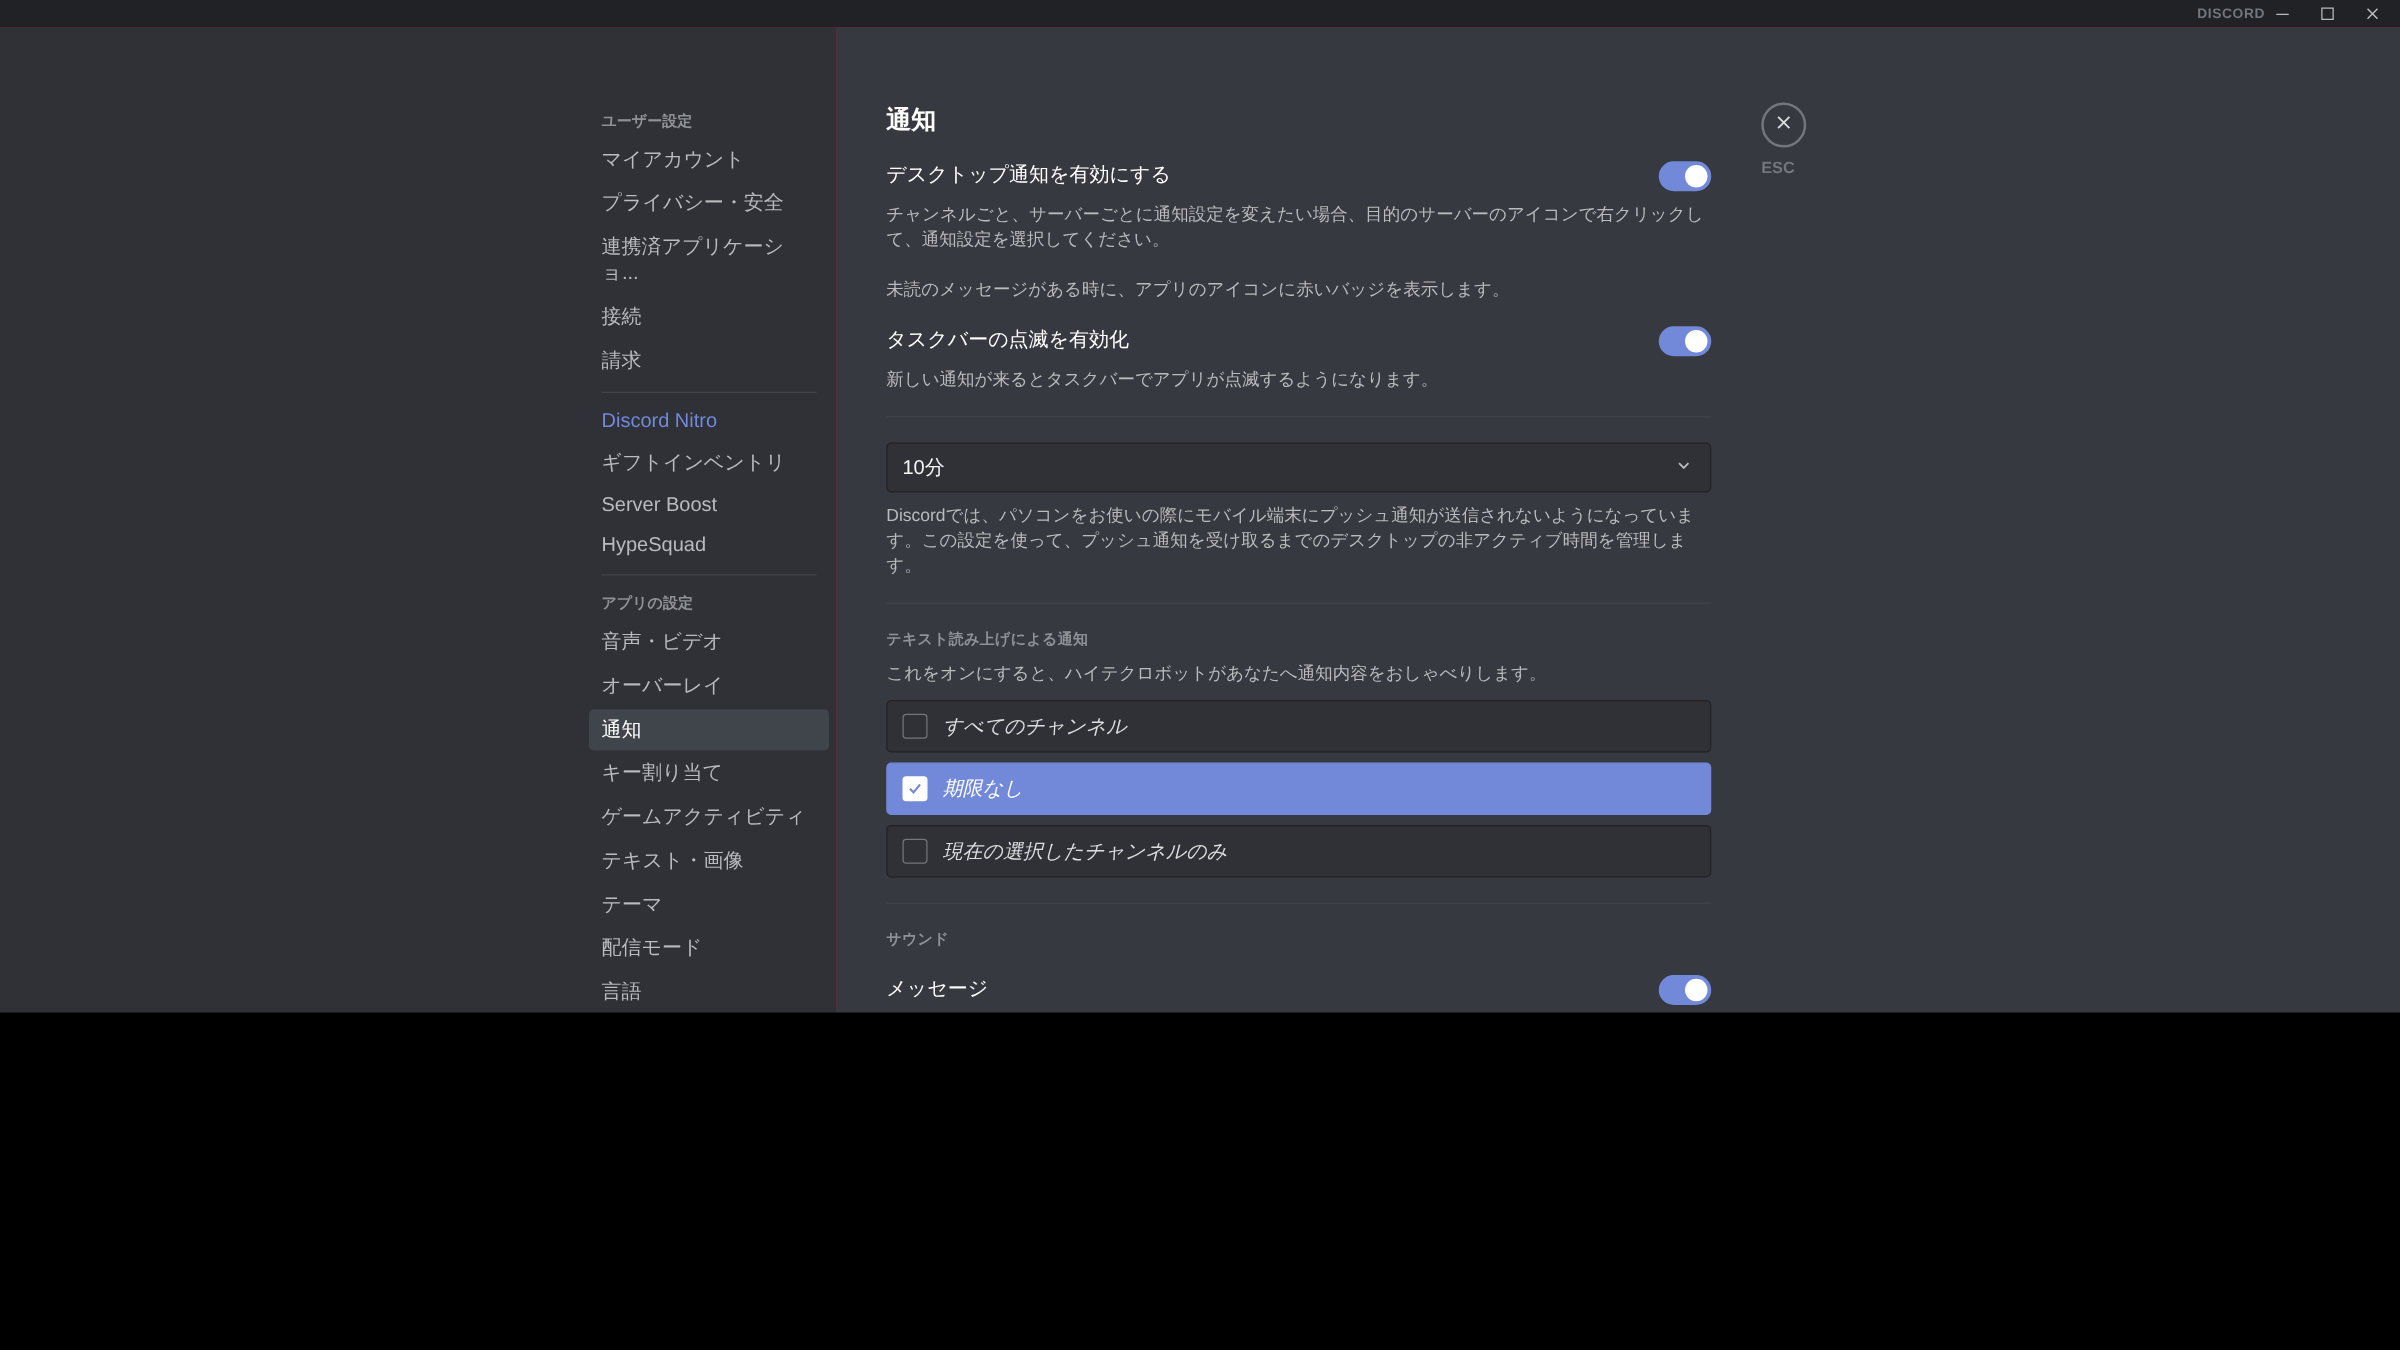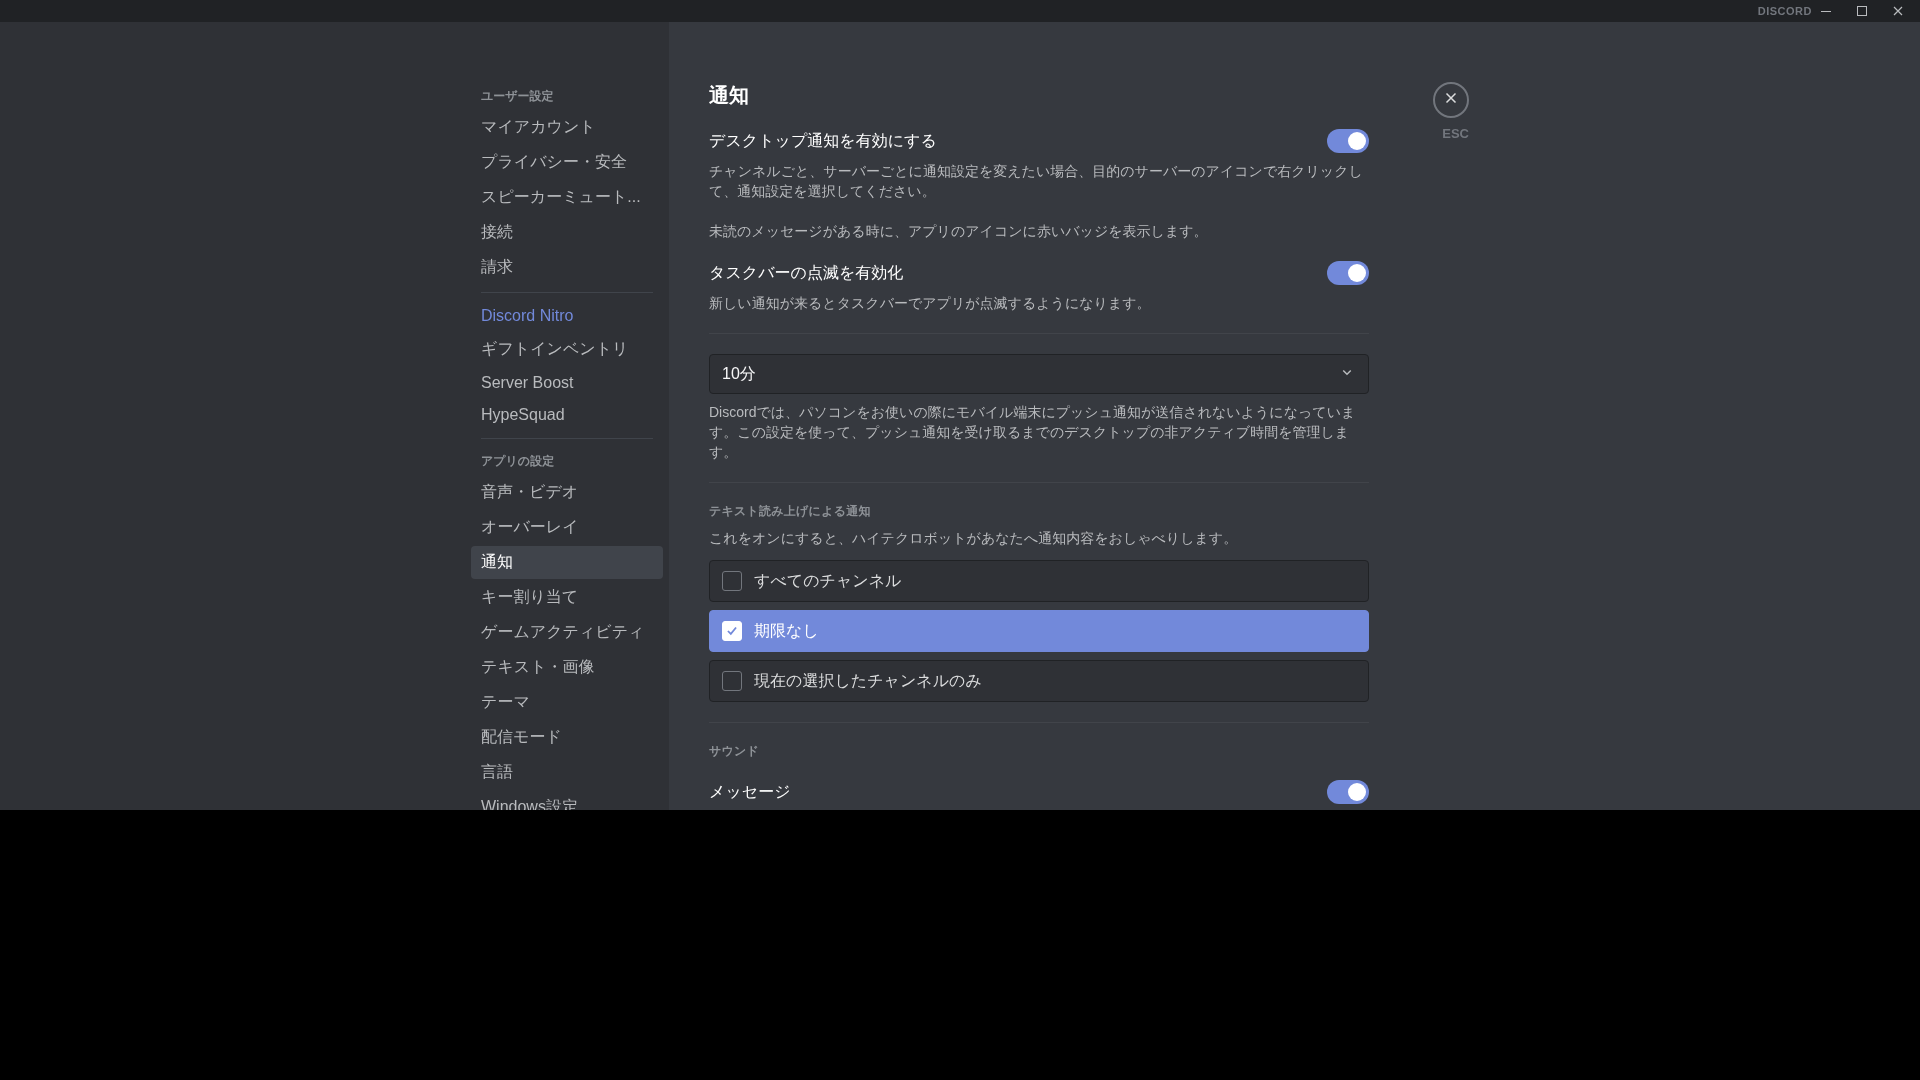--- a/index.html
+++ b/index.html
@@ -20,21 +20,21 @@
 .sidebar-item.brand { color: #7289da; }
 .sidebar-item.danger { color: #f04747; }
 .sidebar-item.selected { background: #40444b; color: #fff; }
 .sidebar-sep { height: 1px; background: #40444b; margin: 8px 10px; }
 .sidebar-footer { padding: 8px 10px 0; font-size: 12px; color: #72767d; line-height: 1.3; }
 .sidebar-social { display: flex; gap: 16px; padding: 8px 10px; color: #b9bbbe; }
 .sidebar-social svg { width: 16px; height: 16px; display:block; }
 
 .content-region { flex: 1 1 800px; background: #36393f; display: flex; }
 .content-col { width: 740px; padding: 60px 40px; height: 100%; overflow-y: auto; position: relative; }
-.tools-col { width: 60px; padding-top: 60px; display:flex; flex-direction:column; align-items:flex-end; }
+.tools-col { width: 60px; padding-top: 60px; display:flex; flex-direction:column; align-items:flex-start; }
 
 .close-btn { width: 36px; height: 36px; border: 2px solid #72767d; border-radius: 50%; display:flex; align-items:center; justify-content:center; color: #dcddde; cursor:pointer; }
 .close-btn svg { width: 18px; height: 18px; }
 .esc-label { font-size: 13px; color: #72767d; margin-top: 8px; font-weight: 600; }
 
 h2.page-title { font-size: 20px; font-weight: 600; color: #fff; margin-bottom: 20px; }
 
 .setting-row { display:flex; justify-content:space-between; gap: 20px; margin-bottom: 8px; }
 .setting-title { font-size: 16px; font-weight: 500; color: #fff; line-height: 24px; }
 .setting-desc { font-size: 14px; color: #b9bbbe; line-height: 20px; margin-bottom: 20px; }
@@ -42,21 +42,21 @@
 .toggle { width: 42px; height: 24px; border-radius: 14px; background: #7289da; position: relative; flex: 0 0 auto; cursor:pointer; }
 .toggle .knob { width: 18px; height: 18px; border-radius: 50%; background: #fff; position: absolute; top: 3px; right: 3px; }
 
 .divider { height: 1px; background: rgba(255,255,255,0.06); margin: 20px 0; }
 .form-label { font-size: 12px; font-weight: 700; color: #8e9297; letter-spacing: 0.02em; margin-bottom: 8px; }
 
 .select-box { background: #2f3136; border: 1px solid #202225; border-radius: 4px; height: 40px; display:flex; align-items:center; justify-content:space-between; padding: 0 12px; color: #f6f6f7; font-size: 16px; cursor:pointer; margin-bottom: 8px; }
 .select-box svg { width: 18px; height: 18px; color: #b9bbbe; }
 
 .radio-group { display:flex; flex-direction:column; gap: 8px; margin-top: 12px; }
-.radio-item { background: #2f3136; border: 1px solid #202225; border-radius: 4px; height: 42px; display:flex; align-items:center; padding: 0 12px; gap: 12px; cursor:pointer; }
+.radio-item { background: #2f3136; border: 1px solid #202225; border-radius: 4px; height: 42px; display:flex; align-items:center; padding: 0 12px; gap: 12px; cursor:pointer;font-style:italic; }
 .radio-item .box { width: 20px; height: 20px; border: 1px solid #72767d; border-radius: 3px; display:flex; align-items:center; justify-content:center; flex: 0 0 auto; }
 .radio-item.selected { background: #7289da; border-color: #7289da; color: #fff; }
 .radio-item.selected .box { background: #fff; border-color: #fff; }
 .radio-item.selected .box svg { width: 14px; height: 14px; color: #7289da; }
 .radio-label { font-size: 16px; }
 
 .black-bar { position: fixed; left:0; right:0; bottom:0; height: 270px; background: #000; }
 
 ::-webkit-scrollbar { width: 0; height: 0; }
 </style>
@@ -83,21 +83,21 @@
       </div>
   </div>
 </div>
 
 <div class="app">
   <div class="sidebar-region">
     <div class="sidebar-scroller" id="sidebar-root">
         <div class="sidebar-header">ユーザー設定</div>
         <div class="sidebar-item">マイアカウント</div>
         <div class="sidebar-item">プライバシー・安全</div>
-        <div class="sidebar-item">スピーカーミュート...</div>
+        <div class="sidebar-item">連携済アプリケーショ...</div>
         <div class="sidebar-item">接続</div>
         <div class="sidebar-item">請求</div>
         <div class="sidebar-sep"></div>
         <div class="sidebar-item brand">Discord Nitro</div>
         <div class="sidebar-item">ギフトインベントリ</div>
         <div class="sidebar-item">Server Boost</div>
         <div class="sidebar-item">HypeSquad</div>
         <div class="sidebar-sep"></div>
         <div class="sidebar-header">アプリの設定</div>
         <div class="sidebar-item">音声・ビデオ</div>

